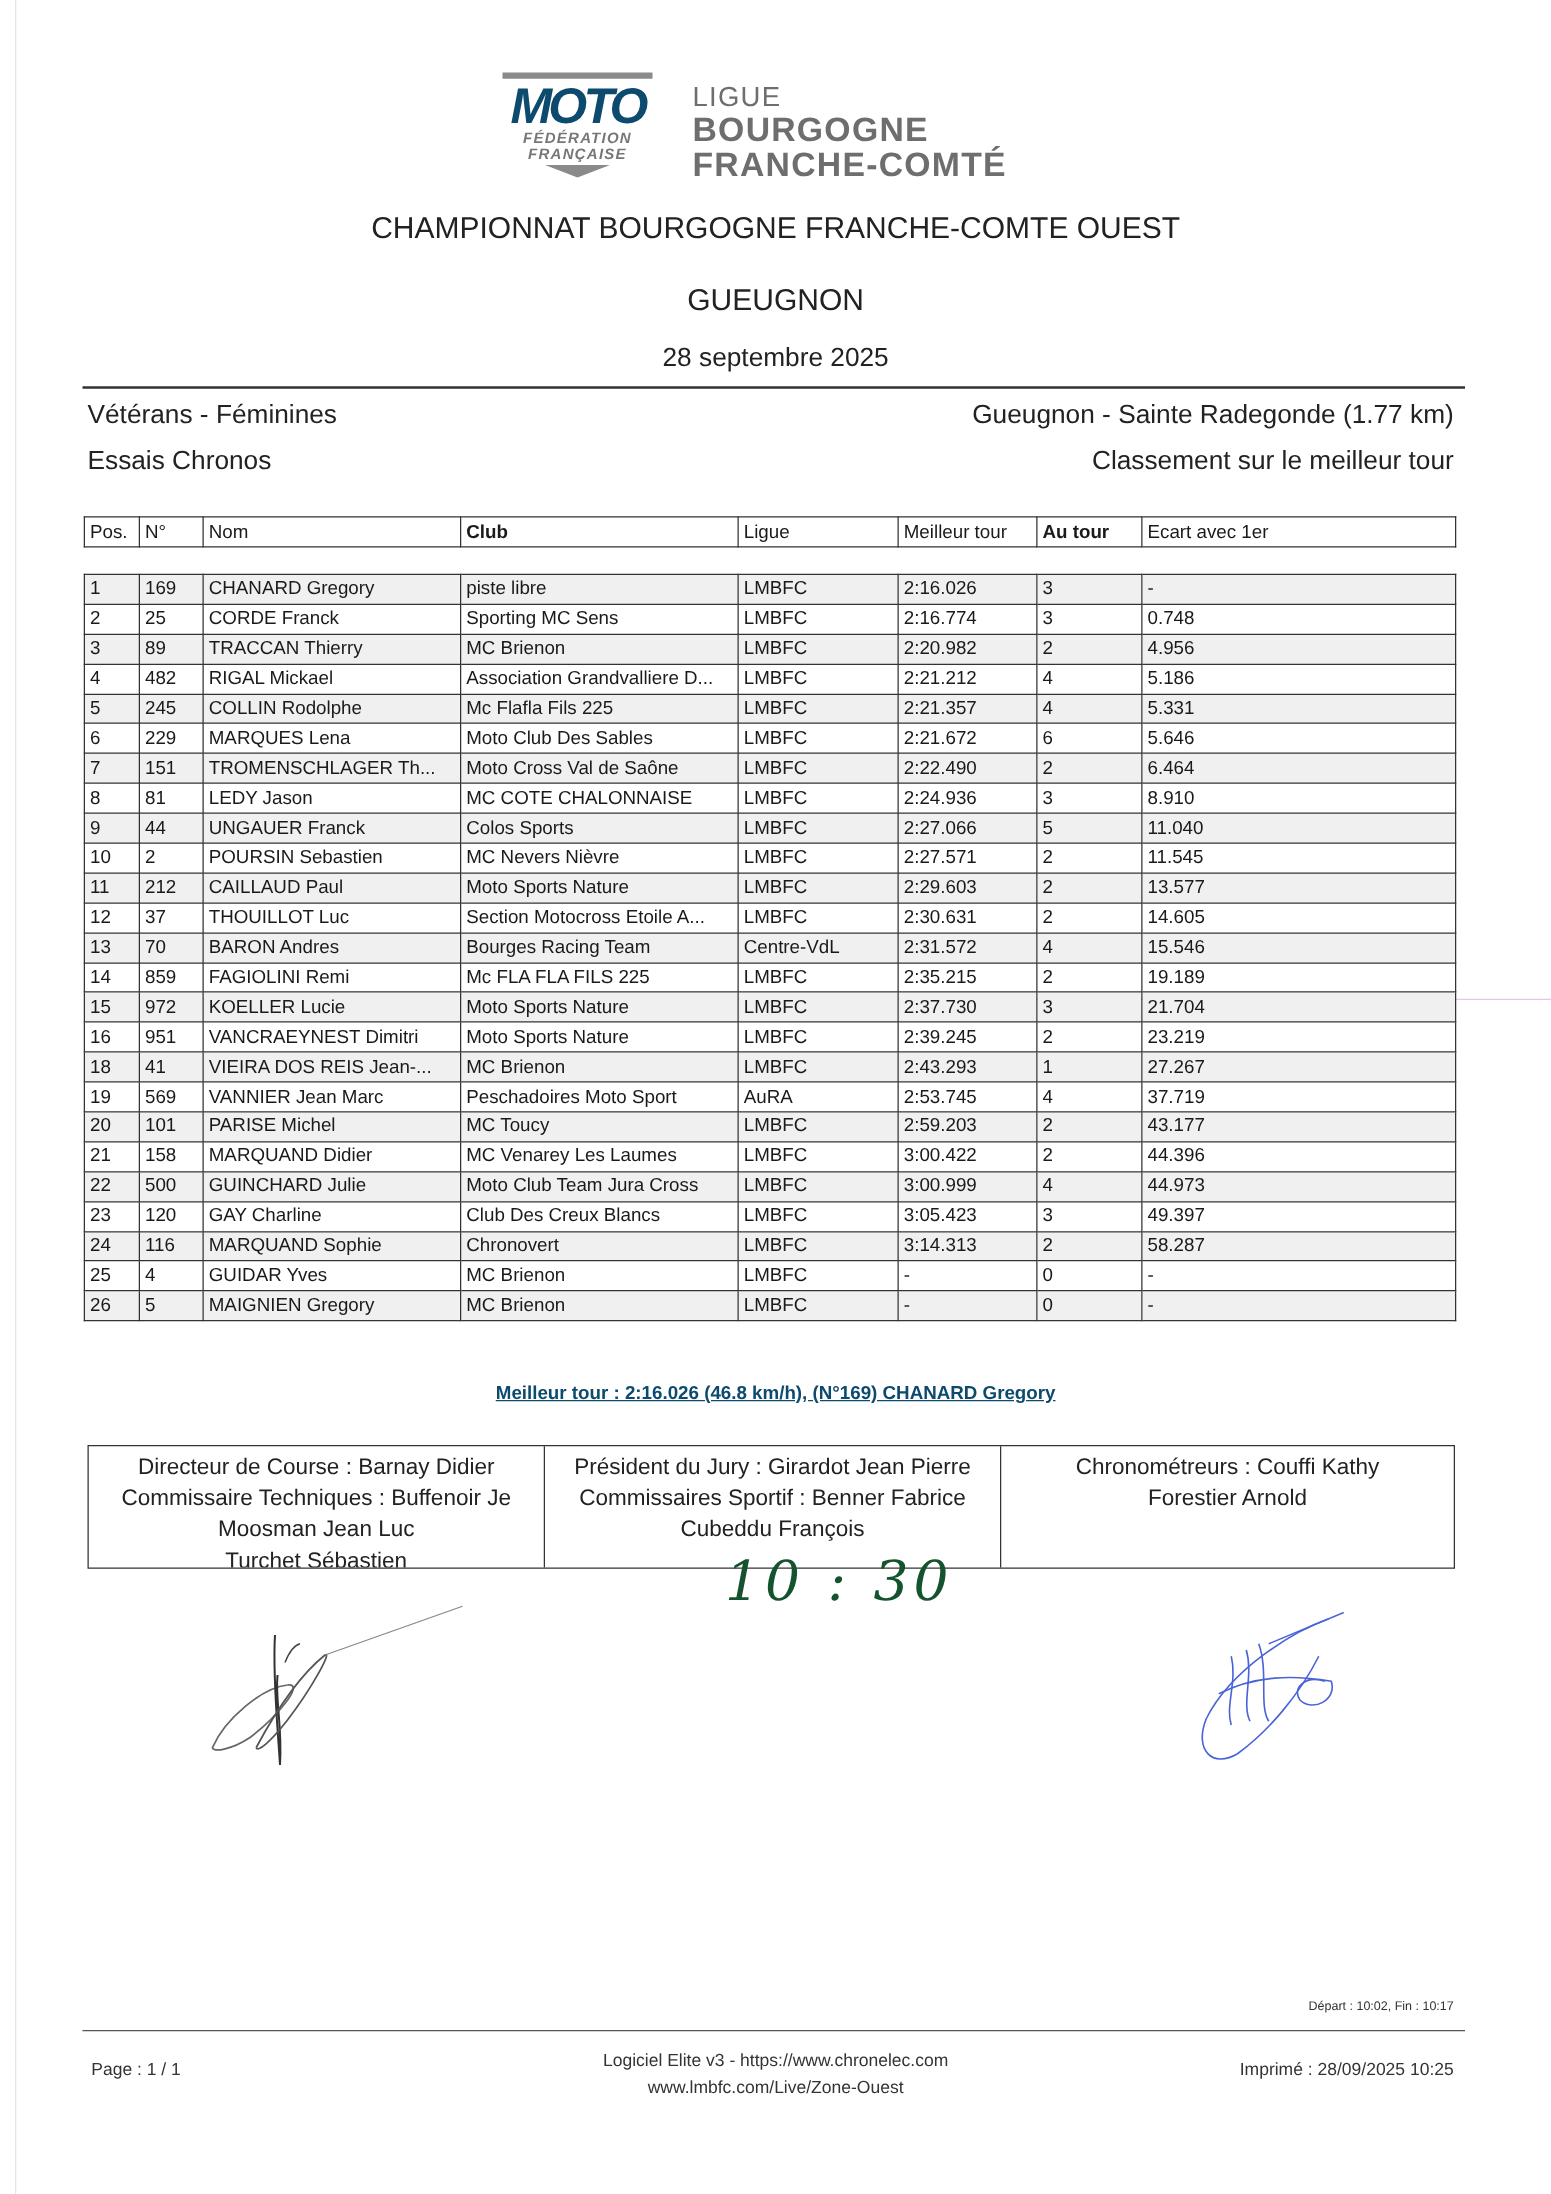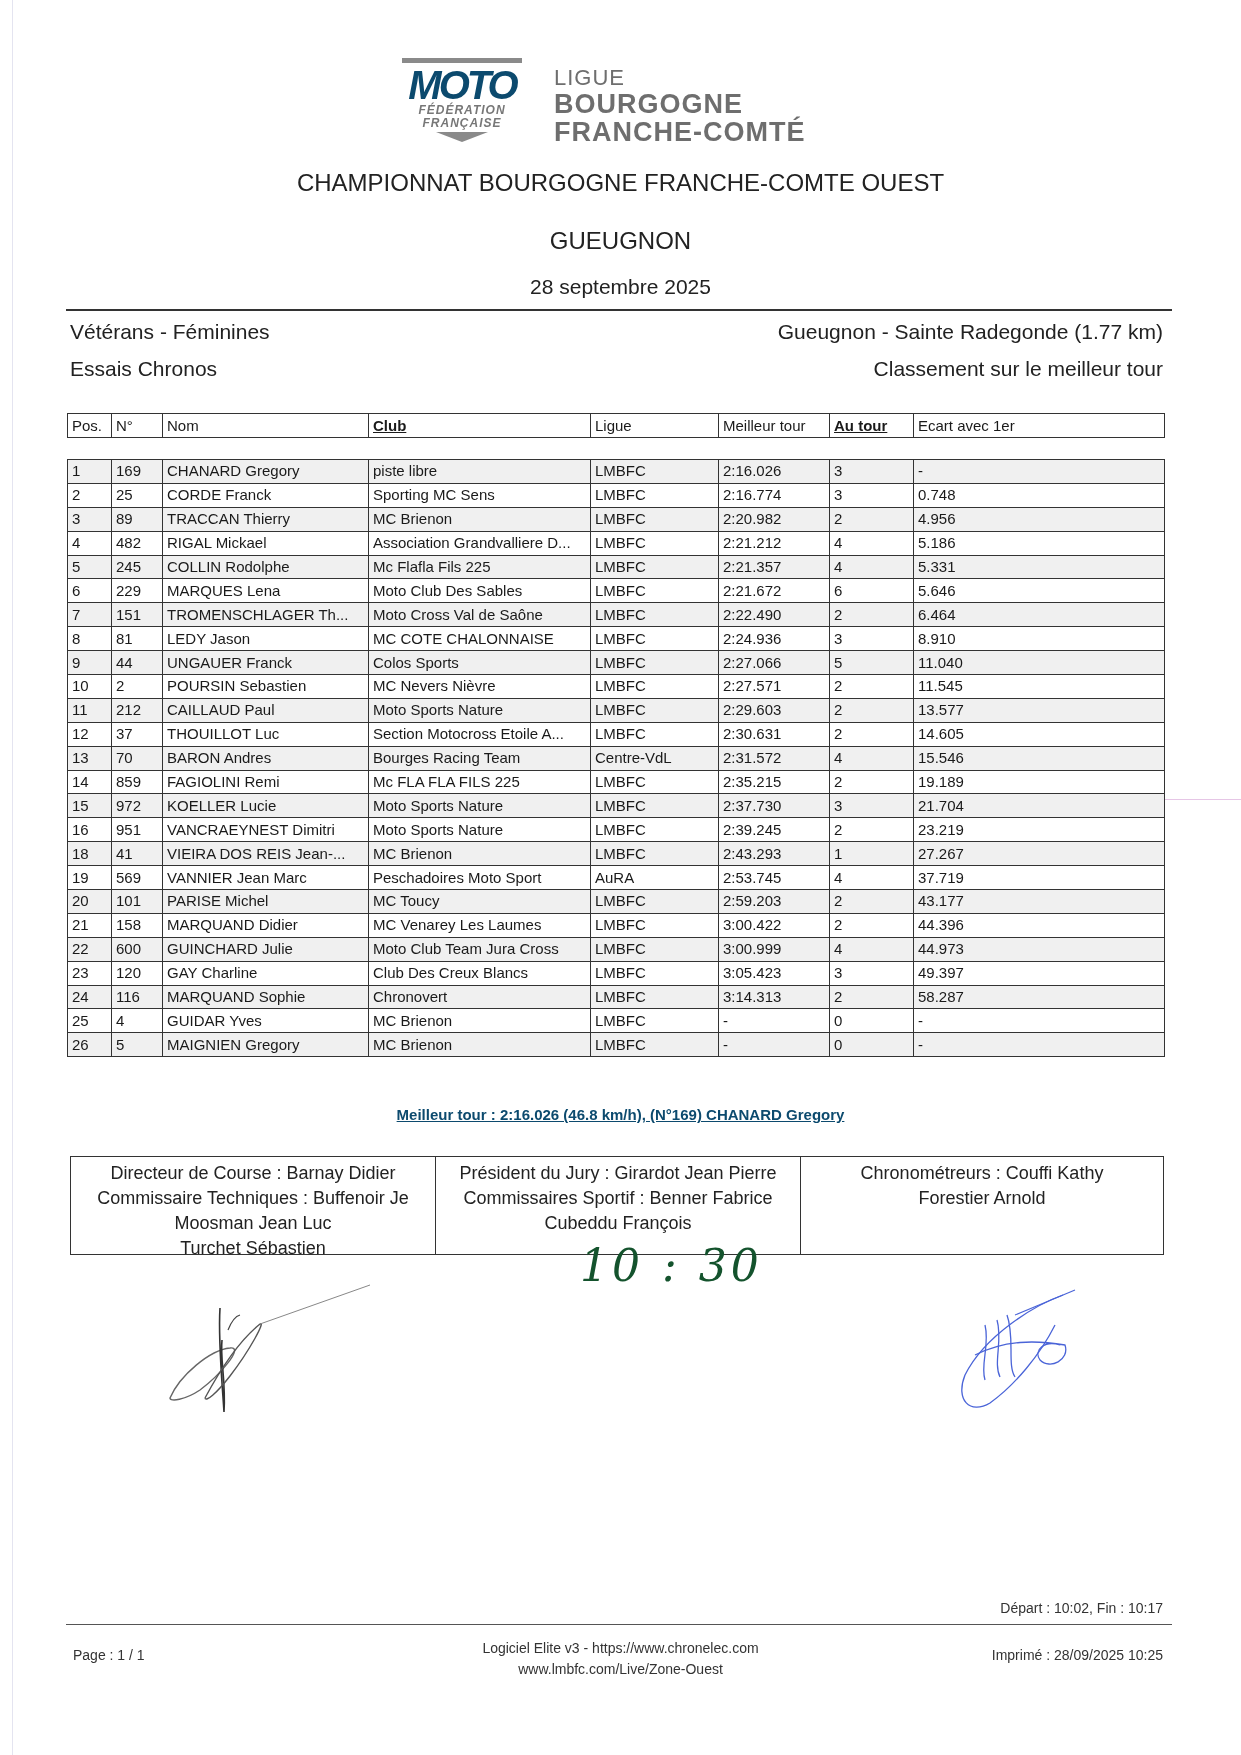--- a/index.html
+++ b/index.html
@@ -26,38 +26,38 @@
     .meta { position: absolute; font-size: 21px; color: #222; }
     .meta.left { left: 70px; }
     .meta.right { right: 78px; text-align: right; }
     .m1 { top: 320px; }
     .m2 { top: 357px; }
 
     table { border-collapse: collapse; position: absolute; left: 67px; width: 1097px; table-layout: fixed; font-size: 15px; }
     table td, table th { border: 1px solid #333; padding: 0 4px; height: 24px; text-align: left; font-weight: normal; white-space: nowrap; overflow: hidden; }
     .head-table { top: 413px; }
     .head-table th { height: 24px; font-size: 15px; }
-    .head-table th.bold { font-weight: bold; text-decoration: underline; }
+    .head-table th.bold { font-weight: bold; }
     .body-table { top: 459px; }
     .body-table tr:nth-child(odd) td { background: #f0f0f0; }
     .body-table td { height: 23.9px; line-height: 22px; }
     .c-pos { width: 44px; } .c-num { width: 51px; } .c-nom { width: 206px; } .c-club { width: 222px; }
     .c-ligue { width: 128px; } .c-best { width: 111px; } .c-lap { width: 84px; } .c-gap { width: 251px; }
 
     .best-lap { position: absolute; left: 0; top: 1106px; width: 1241px; text-align: center; font-size: 15px; font-weight: bold; text-decoration: underline; color: #0c4a6e; }
 
     .officials { position: absolute; left: 70px; top: 1156px; width: 1094px; height: 99px; border: 1px solid #333; display: flex; }
     .off-col { border-right: 1px solid #333; text-align: center; font-size: 18px; line-height: 25px; padding-top: 4px; color: #222; overflow: hidden; white-space: nowrap; }
     .off-col:last-child { border-right: none; }
     .oc1 { width: 365px; } .oc2 { width: 365px; } .oc3 { flex: 1; }
 
     .sig { position: absolute; }
     .handwritten { position: absolute; left: 580px; top: 1240px; font-family: "DejaVu Serif", serif; font-size: 44px; color: #14532d; font-style: italic; letter-spacing: 4px; font-weight: lighter; }
 
-    .footer-start { position: absolute; right: 78px; top: 1600px; font-size: 14px; color: #333; }
+    .footer-start { position: absolute; right: 78px; top: 1600px; font-size: 10px; color: #333; }
     .rule-bottom { top: 1624px; height: 1px; background: #555; }
     .footer-page { position: absolute; left: 73px; top: 1647px; font-size: 14px; color: #333; }
     .footer-center { position: absolute; left: 0; width: 1241px; top: 1638px; text-align: center; font-size: 14px; color: #333; line-height: 21px; }
     .footer-printed { position: absolute; right: 78px; top: 1647px; font-size: 14px; color: #333; }
 
     .margin-line { position: absolute; left: 12px; top: 0; width: 1px; height: 1755px; background: #e4e4f0; }
     .pink-line { position: absolute; top: 799px; left: 70px; width: 1171px; height: 1px; background: #e6c6e6; }
   </style>
 </head>
 <body>
@@ -322,21 +322,21 @@
         <td>158</td>
         <td>MARQUAND Didier</td>
         <td>MC Venarey Les Laumes</td>
         <td>LMBFC</td>
         <td>3:00.422</td>
         <td>2</td>
         <td>44.396</td>
       </tr>
       <tr>
         <td>22</td>
-        <td>600</td>
+        <td>500</td>
         <td>GUINCHARD Julie</td>
         <td>Moto Club Team Jura Cross</td>
         <td>LMBFC</td>
         <td>3:00.999</td>
         <td>4</td>
         <td>44.973</td>
       </tr>
       <tr>
         <td>23</td>
         <td>120</td>

